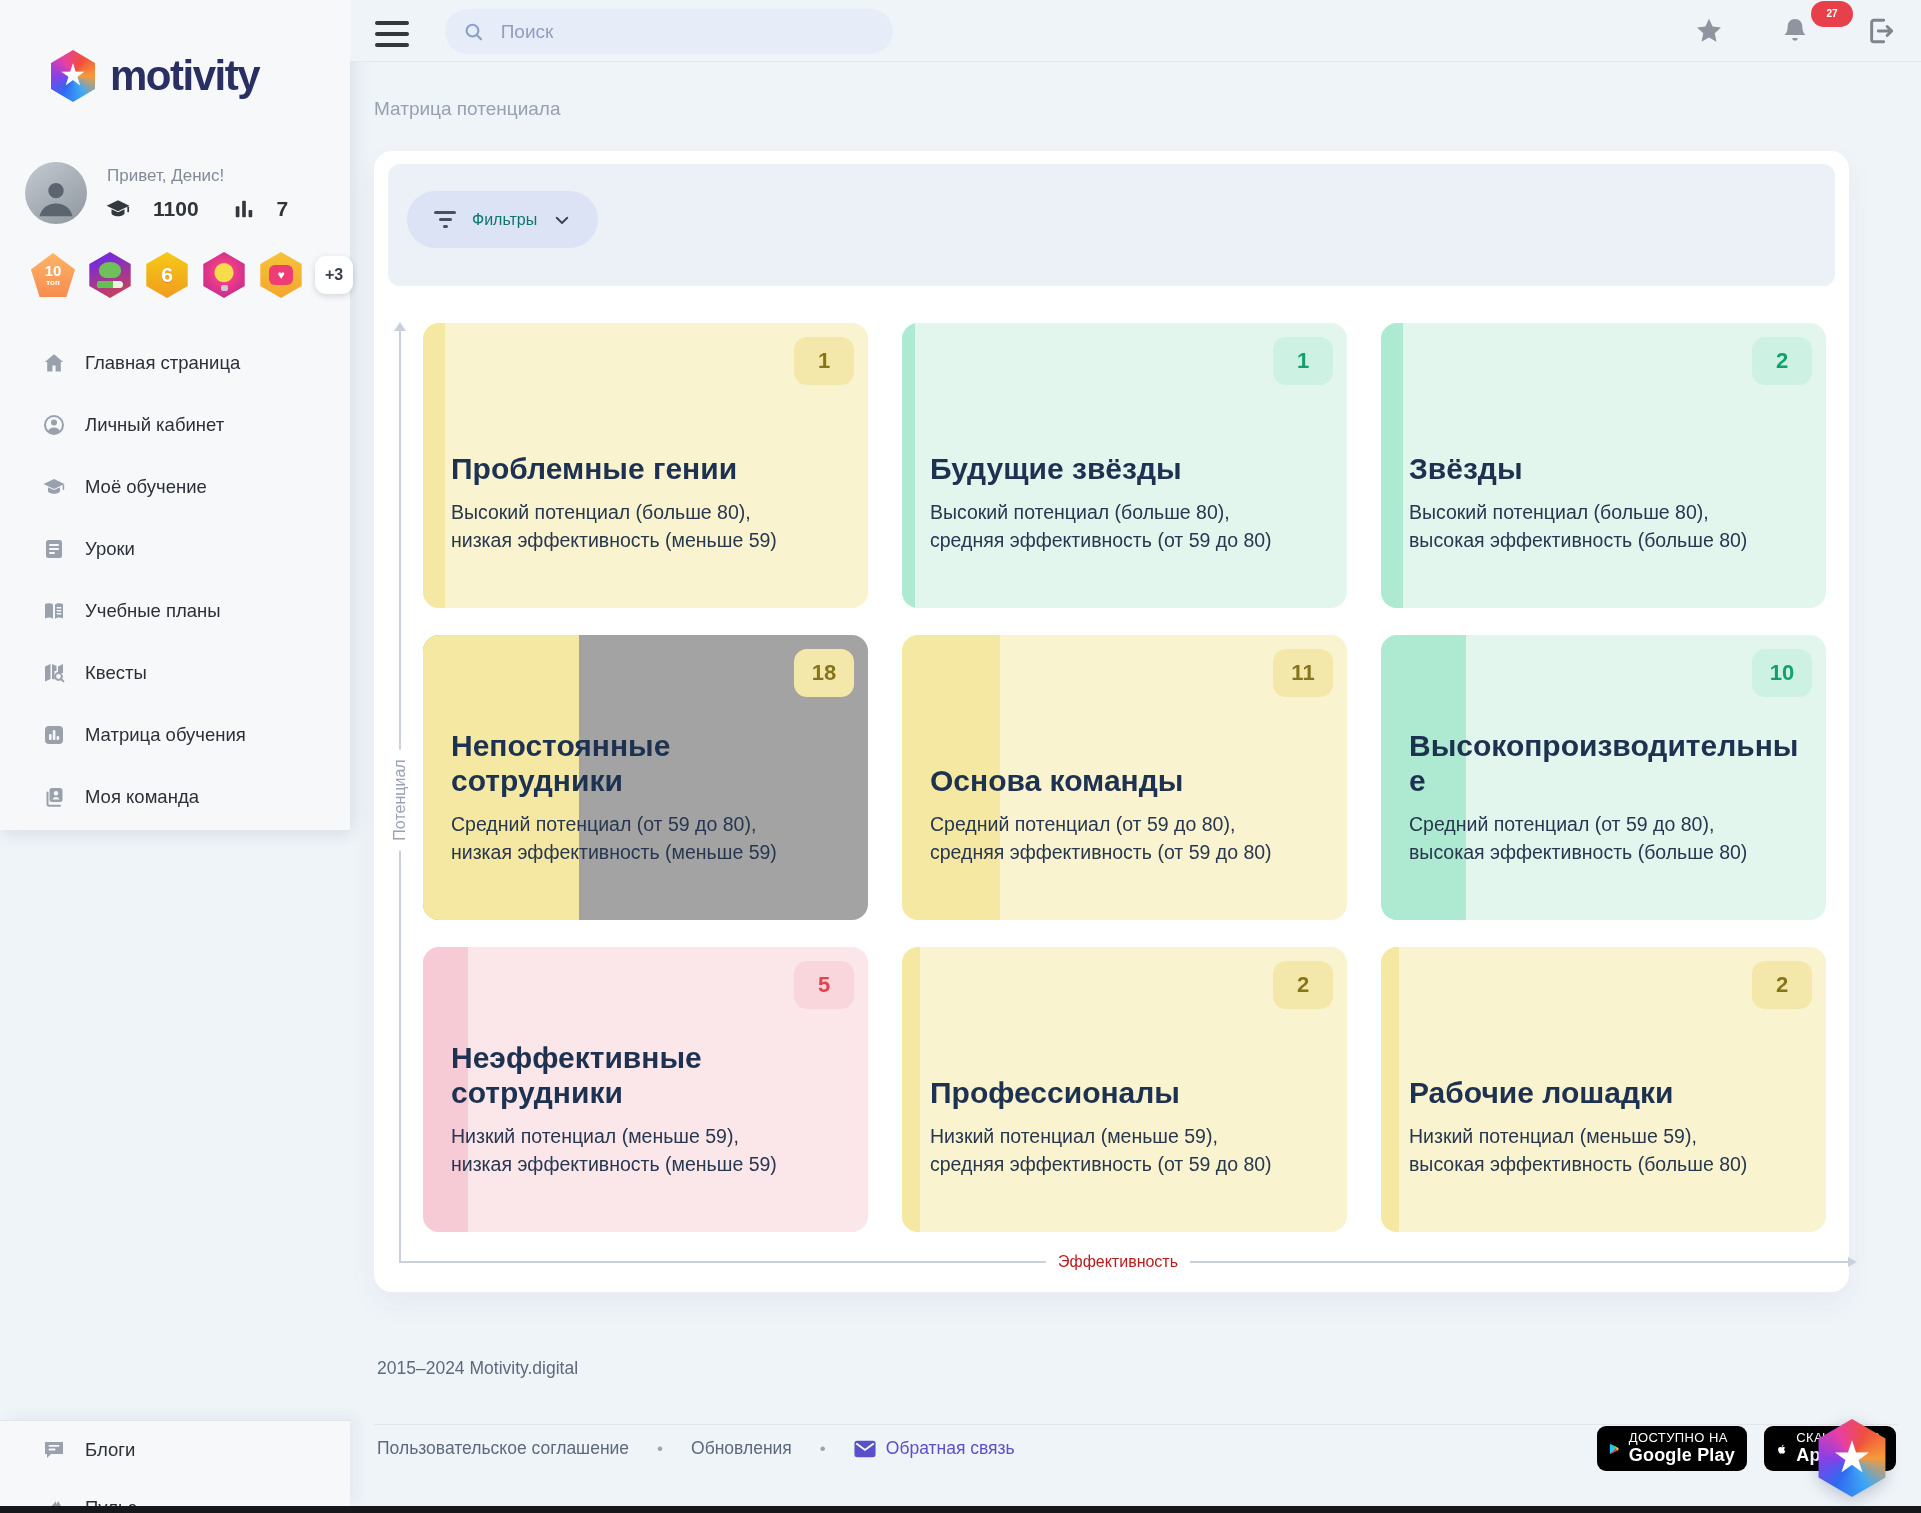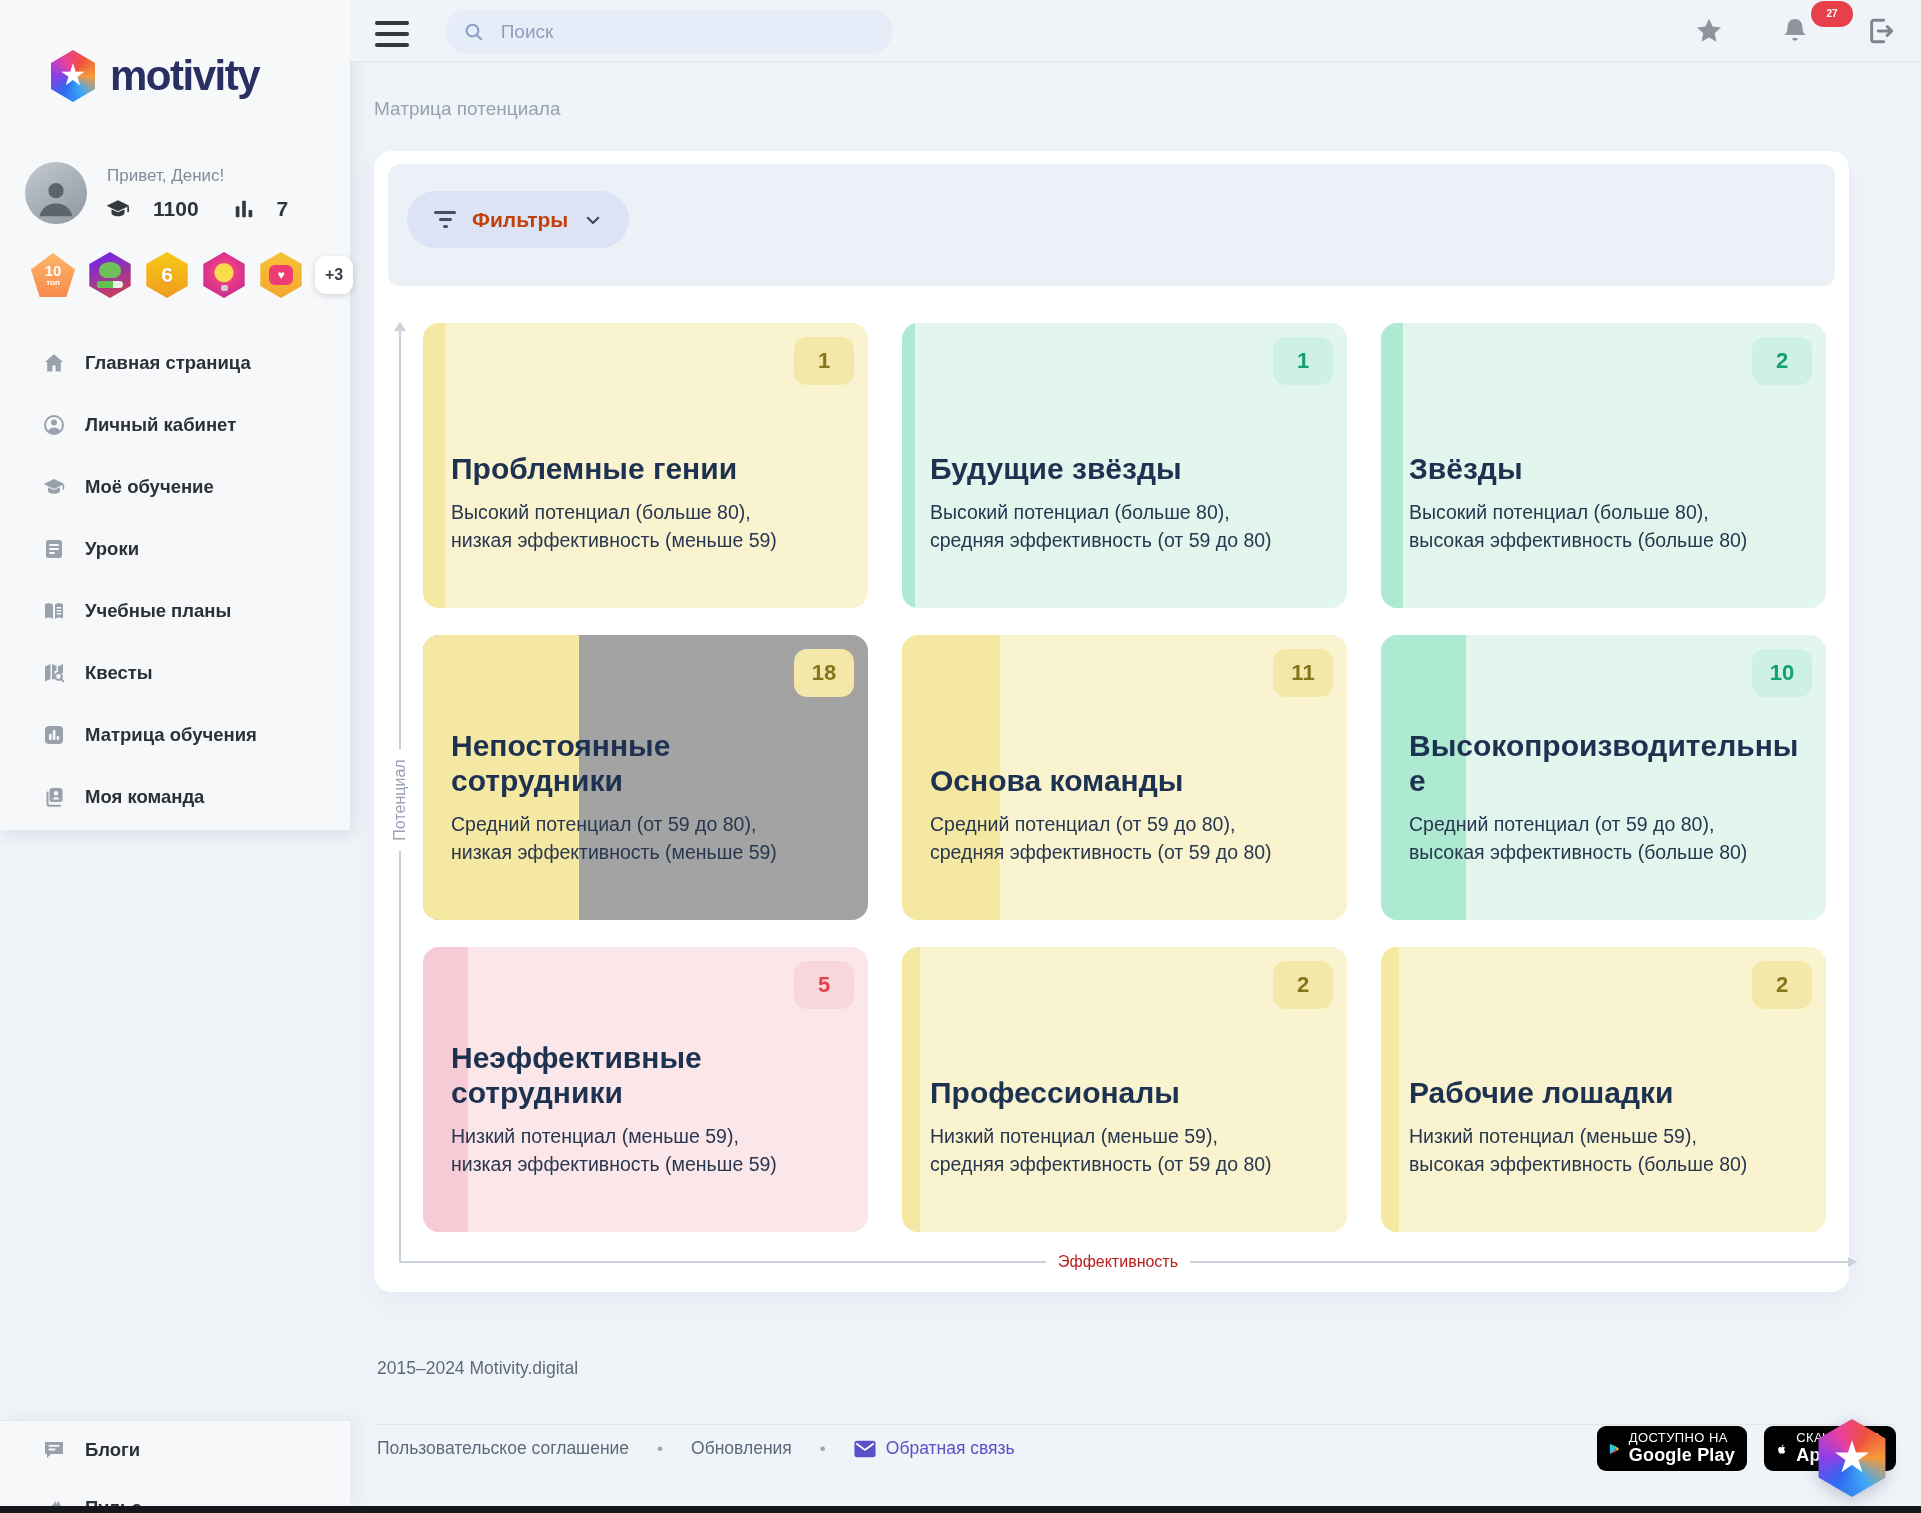--- a/index.html
+++ b/index.html
@@ -41,21 +41,21 @@
   .b-laurel{background:linear-gradient(180deg,#F7C916,#EF9C1E);}
   .b-laurel .six{font-size:21px;font-weight:800;text-shadow:0 1px 0 rgba(180,40,120,.35);}
   .b-idea{background:radial-gradient(circle at 50% 45%,#F7DC4B 0 9px,#EF3E85 10px,#B32099 100%);}
   .b-idea .stem{width:7px;height:6px;background:#C9CDD4;border-radius:2px;margin-top:26px;}
   .b-heart{background:linear-gradient(180deg,#F6C437,#F4A62E);}
   .b-heart .bubble{width:24px;height:20px;border-radius:6px;background:#EE3D74;display:flex;align-items:center;justify-content:center;
                    color:#fff;font-size:12px;line-height:1;}
   .more-badges{width:38px;height:38px;border-radius:11px;background:#FFFFFF;box-shadow:0 2px 6px rgba(40,50,70,.18);
                display:flex;align-items:center;justify-content:center;font-size:16px;font-weight:600;color:#3A4049;cursor:pointer;}
 
-  .menu{position:absolute;left:0;top:332px;width:350px;font-weight:bold;}
+  .menu{position:absolute;left:0;top:332px;width:350px;}
   .menu-item{height:62px;display:flex;align-items:center;padding-left:42px;gap:19px;cursor:pointer;}
   .menu-item .mi{width:24px;height:24px;flex:0 0 24px;display:flex;align-items:center;justify-content:center;}
   .menu-item .ml{font-size:18.5px;color:#2B3038;}
   .sidebar-bottom .menu{top:0;position:absolute;}
   .sidebar-bottom .menu-item{height:58px;}
   .micon{fill:#99A1AD;stroke:none;}
   .micon-s{fill:none;stroke:#99A1AD;stroke-width:2;stroke-linecap:round;stroke-linejoin:round;}
 
   
   .topbar{position:absolute;left:350px;top:0;right:0;height:61px;border-bottom:1px solid #E3E8EF;background:#EFF4F9;}
@@ -75,21 +75,21 @@
 
   
   .panel{position:absolute;left:374px;top:151px;width:1475px;height:1141px;background:#FFFFFF;border-radius:18px;
          box-shadow:0 12px 30px rgba(50,60,90,.05);}
   .filters-strip{position:absolute;left:14px;top:13px;right:14px;height:122px;border-radius:12px;background:#ECF1F7;}
   .filter-pill{position:absolute;left:19px;top:27px;height:57px;border-radius:29px;background:#DCE3F4;
                display:flex;align-items:center;gap:16px;padding:0 27px;cursor:pointer;}
   .funnel{display:flex;flex-direction:column;align-items:center;gap:4px;}
   .funnel i{display:block;height:3px;border-radius:2px;background:#475061;}
   .funnel .f1{width:22px;}.funnel .f2{width:13px;}.funnel .f3{width:5px;}
-  .filter-label{font-size:21px;font-weight:700;color:#c2410c;}
+  .filter-label{font-size:16px;font-weight:400;color:#0f766e;}
 
   
   .grid{position:absolute;left:49px;top:172px;width:1403px;display:grid;
         grid-template-columns:repeat(3,445px);grid-auto-rows:285px;column-gap:34px;row-gap:27px;}
   .qcard{position:relative;border-radius:16px;cursor:pointer;overflow:hidden;}
   .qcard .stripe{position:absolute;left:0;top:0;bottom:0;width:4%;}
   .qcard .count{position:absolute;top:14px;right:14px;min-width:48px;height:48px;border-radius:13px;
                 display:flex;align-items:center;justify-content:center;font-size:22px;font-weight:600;padding:0 6px;}
   .qcard .txt{position:absolute;left:28px;right:26px;bottom:54px;}
   .qcard .ttl{font-size:30px;font-weight:800;color:#1D3150;line-height:1.18;margin-bottom:13px;overflow-wrap:anywhere;}

